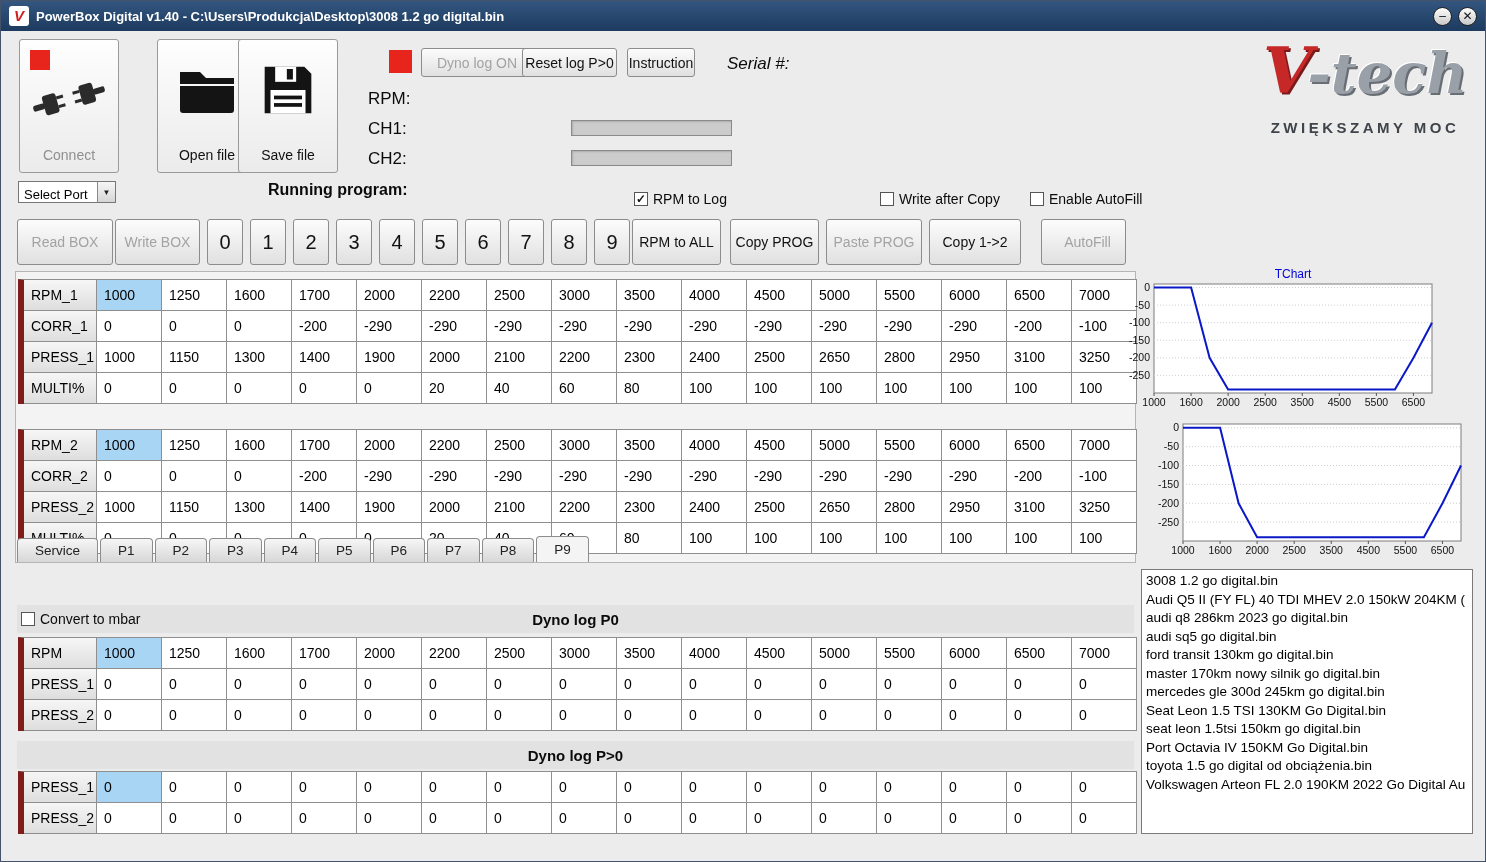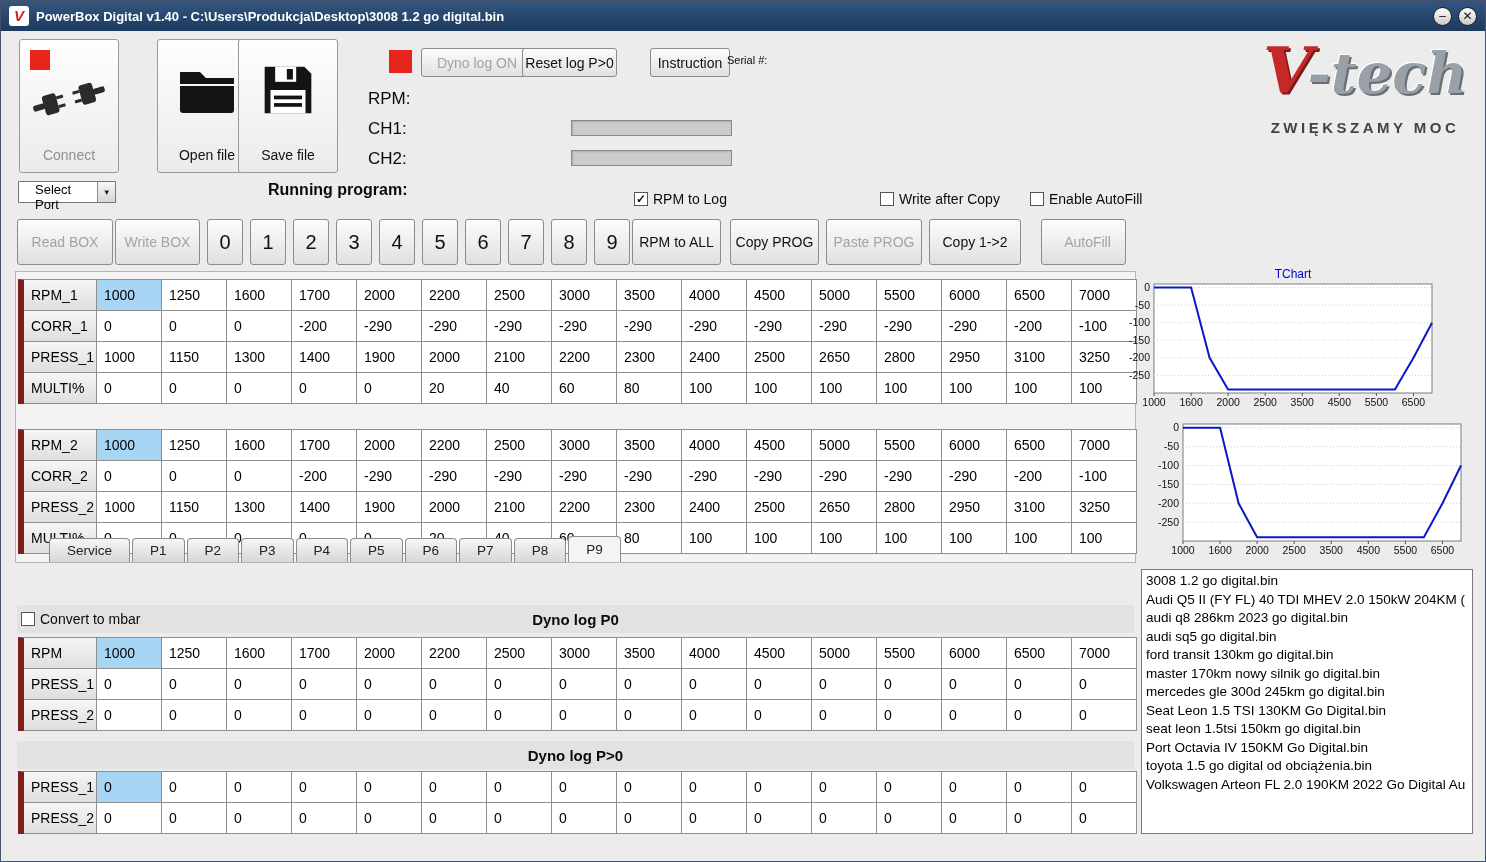--- a/index.html
+++ b/index.html
@@ -30,21 +30,21 @@
   .bigicon { position:absolute; top:22px; left:0; right:0; display:flex; justify-content:center; }
 
   .ind-red { position:absolute; left:388px; top:49px; width:23px; height:23px; background:#e8251c; }
 
   .lbl { position:absolute; color:#0b0b0b; }
   .pbar { position:absolute; width:161px; height:16px; background:#cccccc; border:1px solid #8a8a8a;
     box-shadow:inset 1px 1px 2px rgba(0,0,0,.15); }
 
   
   .dropdown { position:absolute; left:17px; top:180px; width:98px; height:22px; background:#fff;
-    border:1px solid #777; display:flex; align-items:flex-start; font-size:13px; padding-left:16px; }
+    border:1px solid #777; display:flex; align-items:flex-end; font-size:13px; padding-left:5px; }
   .dd-btn { margin-left:auto; width:18px; height:100%; background:linear-gradient(#f6f6f6,#d6d6d6);
     border-left:1px solid #8a8a8a; font-size:8px; display:flex; align-items:center; justify-content:center; color:#222; }
 
   
   .cb { position:absolute; display:flex; align-items:center; gap:5px; font-size:14px; color:#0b0b0b; }
   .cb .box { width:14px; height:14px; background:#fff; border:1px solid #555; font-size:12px;
     font-weight:bold; display:flex; align-items:center; justify-content:center; color:transparent; }
   .cb.checked .box { color:#111; }
 
   
@@ -56,21 +56,21 @@
     background:#f3f3f3; border:1px solid #b5b5b5; }
   .gtable { position:absolute; display:grid; grid-template-columns:73px repeat(16,65px);
     border-top:1px solid #8f8f8f; border-left:6px solid #7f1d1d; background:#fff; }
   .gcell { border-right:1px solid #8f8f8f; border-bottom:1px solid #8f8f8f; height:31px;
     line-height:30px; padding-left:7px; font-size:14px; color:#000; background:#fff;
     white-space:nowrap; overflow:hidden; }
   .ghead { background:linear-gradient(#f6f6f6,#dedede); }
   .gsel { background:#a9d5f5; }
 
   
-  #tabs { position:absolute; left:16px; top:535px; display:flex;padding-left:32px; }
+  #tabs { position:absolute; left:16px; top:535px; display:flex; }
   .tab { border:1px solid #8c8c8c; border-bottom:none; border-radius:4px 4px 0 0;
     background:linear-gradient(#f6f6f6,#d7d7d7); height:24px; line-height:23px; padding:0 17px;
     margin-right:2px; font-size:13.5px; color:#222; margin-top:2px; }
   .tab.active { background:#f4f4f4; margin-top:0; height:26px; line-height:26px; }
 
   .banner { position:absolute; left:16px; width:1117px; height:28px; background:#e2e2e2;
     display:flex; align-items:center; justify-content:center; font-size:15px; font-weight:bold; color:#0b0b0b; }
 
   
   .vtech { position:absolute; left:1258px; top:40px; width:212px; text-align:center; }
@@ -142,22 +142,22 @@
         <rect x="6" y="14.4" width="12" height="1.6" fill="#141414"></rect>
         <rect x="6" y="17.6" width="12" height="1.6" fill="#141414"></rect>
       </svg>
     </div>
     <span class="biglabel">Save file</span>
   </div>
 
   <div class="ind-red"></div>
   <div class="btn disabled" style="left:420px;top:47px;width:112px;height:29px;">Dyno log ON</div>
   <div class="btn" style="left:521px;top:47px;width:95px;height:29px;">Reset log P&gt;0</div>
-  <div class="btn" style="left:649px;top:47px;width:80px;height:29px;">Instruction</div>
-  <span class="lbl" style="left:726px;top:53px;font-size:11px;">Serial #:</span>
+  <div class="btn" style="left:626px;top:47px;width:68px;height:29px;">Instruction</div>
+  <span class="lbl" style="left:726px;top:53px;font-size:17px;font-style:italic;">Serial #:</span>
 
   <span class="lbl" style="left:367px;top:88px;font-size:17px;">RPM:</span>
   <span class="lbl" style="left:367px;top:118px;font-size:17px;">CH1:</span>
   <span class="lbl" style="left:367px;top:148px;font-size:17px;">CH2:</span>
   <div class="pbar" style="left:570px;top:119px;"></div>
   <div class="pbar" style="left:570px;top:149px;"></div>
 
   <span class="lbl" style="left:267px;top:180px;font-size:16px;font-weight:600;">Running program:</span>
 
   <div class="dropdown">

